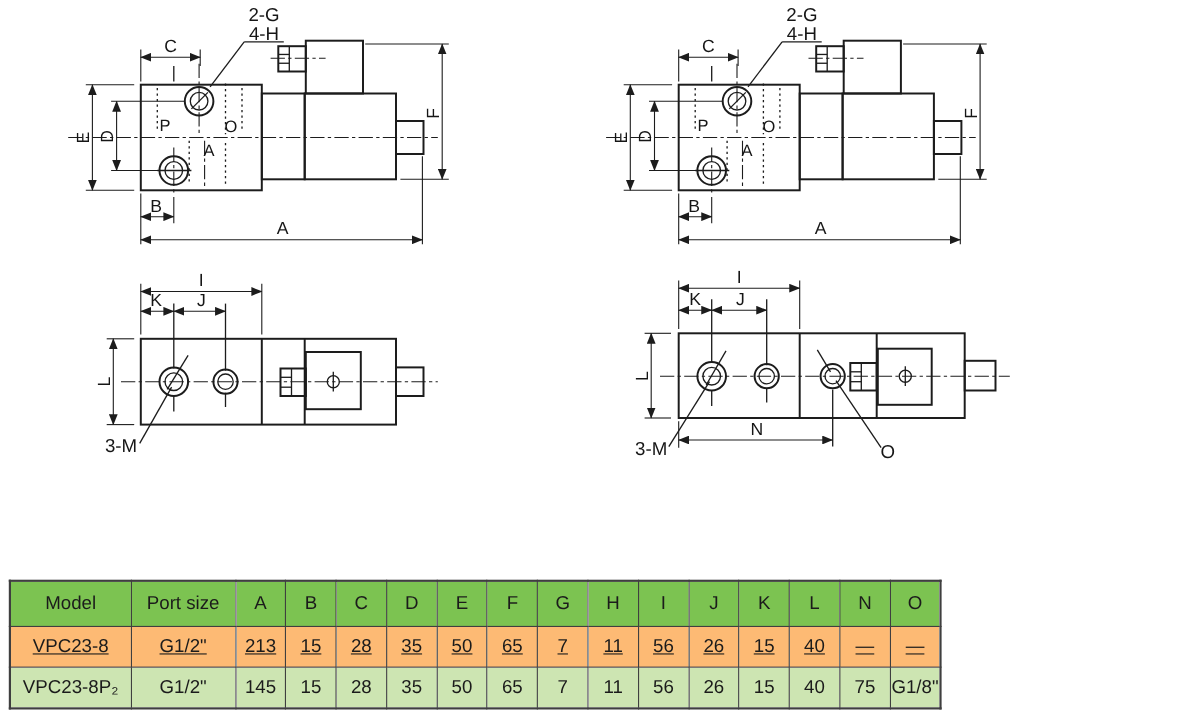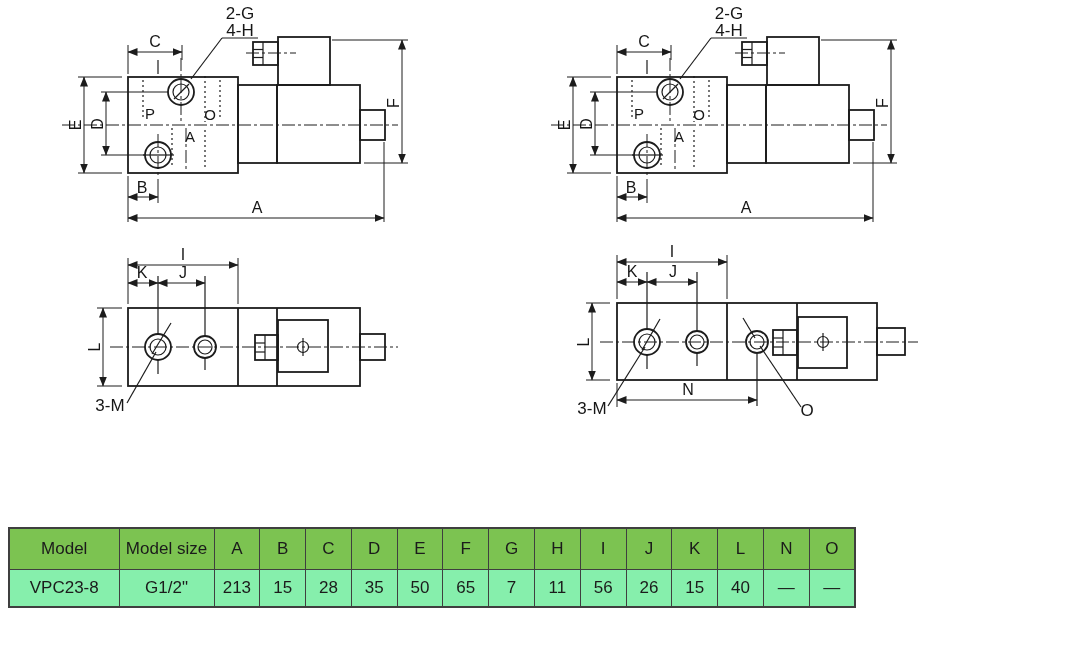--- a/index.html
+++ b/index.html
@@ -16,21 +16,21 @@
   .cap{font-size:17px;}
   .dim{font-size:16px;}
   .prt{font-size:15px;}
   
   #dim-table{position:absolute;left:8px;top:527px;width:848px;border-collapse:collapse;
              table-layout:fixed;border:2px solid var(--brd,#3f3f3f);
              color:var(--txt,#1b1b1b);font-size:17px;}
   #dim-table th,#dim-table td{border:1.5px solid var(--brd,#3f3f3f);text-align:center;
              padding:0;font-weight:normal;overflow:hidden;white-space:nowrap;}
   #dim-table thead th{background:var(--hdr,#7cc351);height:40px;}
-  #dim-table tbody tr.r0 td{background:#86efac;height:36px;}
+  #dim-table tbody tr.r0 td{background:#fdba74;height:36px;text-decoration:underline;}
   #dim-table tbody tr.r1 td{background:var(--alt,#cde5b2);height:36px;}
   col.c-model{width:110px;} col.c-port{width:95px;}
 </style>
 </head>
 <body>
 
 <div id="stage">
 
   <svg id="drawing-svg" viewBox="0 0 1080 520" width="1080" height="520">
     <defs>
@@ -229,21 +229,21 @@
         <col>
         <col>
         <col>
         <col>
         <col>
         <col>
     </colgroup>
     <thead>
       <tr>
         <th>Model</th>
-        <th>Model size</th>
+        <th>Port size</th>
         <th>A</th>
         <th>B</th>
         <th>C</th>
         <th>D</th>
         <th>E</th>
         <th>F</th>
         <th>G</th>
         <th>H</th>
         <th>I</th>
         <th>J</th>
@@ -265,15 +265,33 @@
         <td>65</td>
         <td>7</td>
         <td>11</td>
         <td>56</td>
         <td>26</td>
         <td>15</td>
         <td>40</td>
         <td>—</td>
         <td>—</td>
       </tr>
+      <tr class="r1">
+        <td>VPC23-8P₂</td>
+        <td>G1/2"</td>
+        <td>145</td>
+        <td>15</td>
+        <td>28</td>
+        <td>35</td>
+        <td>50</td>
+        <td>65</td>
+        <td>7</td>
+        <td>11</td>
+        <td>56</td>
+        <td>26</td>
+        <td>15</td>
+        <td>40</td>
+        <td>75</td>
+        <td>G1/8"</td>
+      </tr>
     </tbody>
   </table>
 </div>
 
 </body></html>

